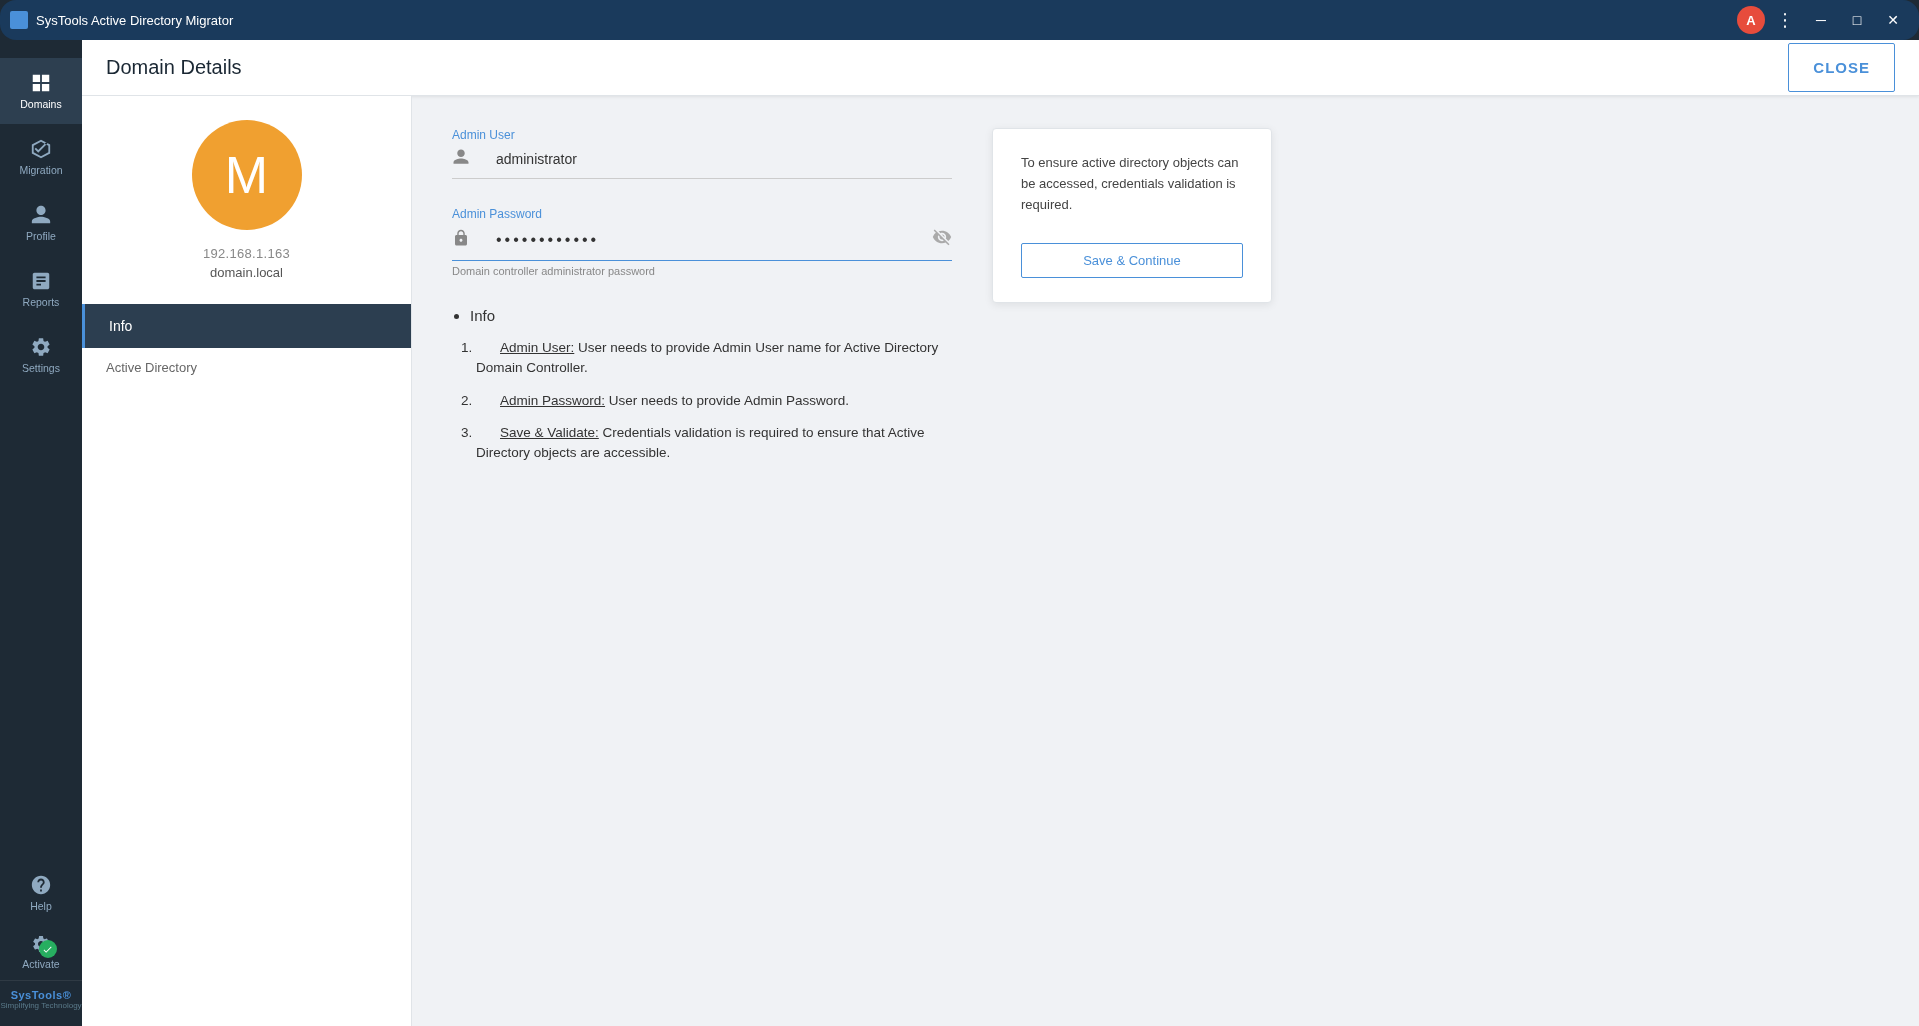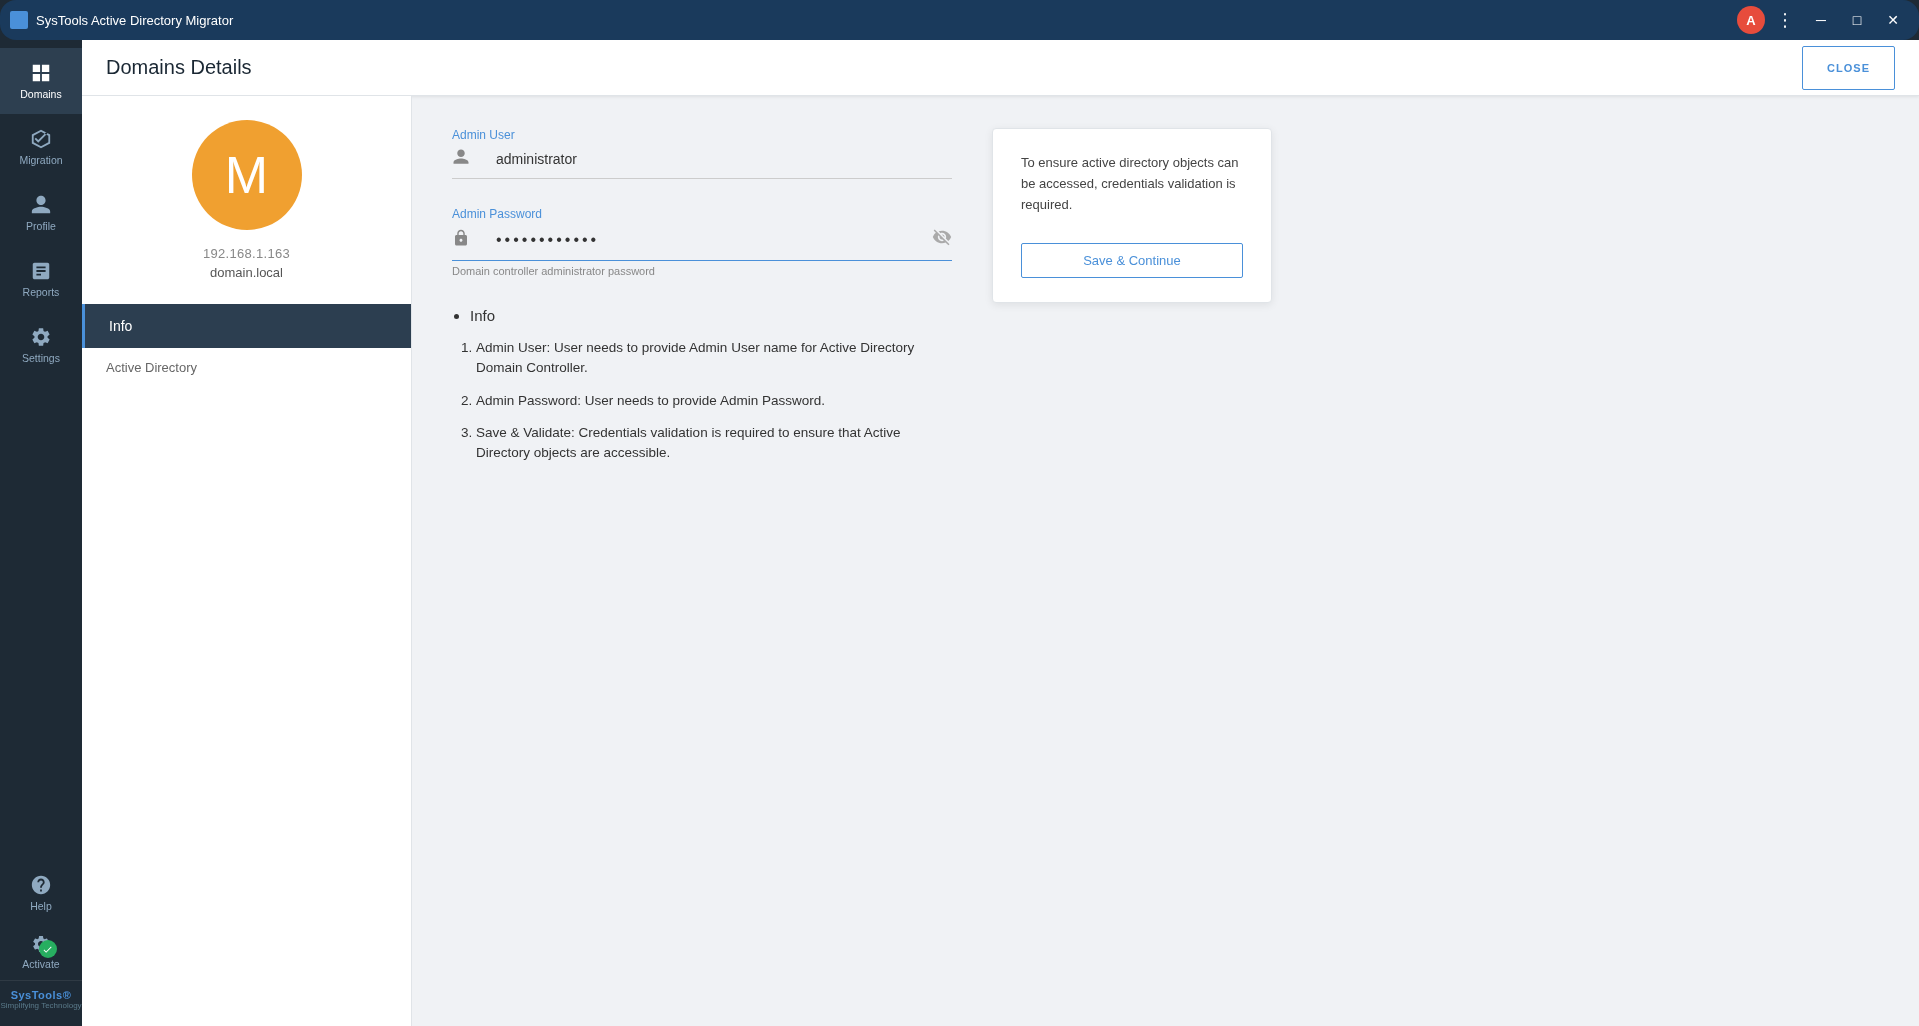--- a/index.html
+++ b/index.html
@@ -23,21 +23,21 @@
       width: 28px; height: 28px; border-radius: 50%; background: #e74c3c;
       display: flex; align-items: center; justify-content: center; color: white; font-weight: bold; font-size: 13px;
     }
 
     
     .app-container { display: flex; height: calc(1026px - 40px); background: #f0f2f5; }
 
     
     .sidebar {
       width: 82px; background: #1e2a35; display: flex; flex-direction: column;
-      align-items: center; padding-top: 8px; color: white;
+      align-items: center; padding-top: 18px; color: white;
     }
     .sidebar-item {
       display: flex; flex-direction: column; align-items: center; justify-content: center;
       width: 100%; padding: 14px 0; cursor: pointer; color: #8fa9c0; font-size: 11px; gap: 4px;
     }
     .sidebar-item.active { background: #2d3f50; color: white; }
     .sidebar-item svg { width: 22px; height: 22px; fill: currentColor; }
     .sidebar-item-label { font-size: 10.5px; text-align: center; }
 
     .sidebar-bottom { margin-top: auto; display: flex; flex-direction: column; align-items: center; padding-bottom: 8px; }
@@ -68,21 +68,21 @@
 
     
     .header {
       background: white; height: 56px; display: flex; align-items: center; justify-content: space-between;
       padding: 0 24px; border-bottom: 1px solid #e0e4e8;
       box-shadow: 0 1px 3px rgba(0,0,0,0.08);
     }
     .header-title { font-size: 20px; color: #1a2733; font-weight: 400; }
     .close-button {
       background: white; border: 1.5px solid #4a90d9; color: #4a90d9;
-      padding: 15px 24px; font-size: 11px; font-weight: 600; cursor: pointer;
+      padding: 15px 24px; font-size: 15px; font-weight: 600; cursor: pointer;
       letter-spacing: 1px; border-radius: 2px;
     }
 
     
     .main-content { display: flex; flex: 1; overflow: hidden; }
 
     
     .left-panel {
       width: 330px; background: white; border-right: 1px solid #e0e4e8;
       display: flex; flex-direction: column; align-items: center; padding-top: 24px;
@@ -125,21 +125,21 @@
     }
     .field-value { font-size: 14px; color: #333; flex: 1; }
     .field-hint { font-size: 11px; color: #888; margin-top: 6px; }
     .toggle-pw-btn { background: none; border: none; cursor: pointer; color: #aaa; font-size: 18px; }
 
     
     .info-section { margin-top: 0; }
     .info-bullet { font-size: 15px; color: #333; margin-bottom: 14px; font-weight: 500; }
     .info-list { list-style: decimal; padding-left: 24px; }
     .info-list li { font-size: 13.5px; color: #333; margin-bottom: 12px; line-height: 1.5; }
-    .info-list li span.underline { font-weight: 500; }
+    .info-list li span.underline { text-decoration: underline; font-weight: 500; margin-left: 24px; }
 
     
     .tooltip-card {
       background: white; border: 1px solid #e0e4e8; border-radius: 4px;
       padding: 24px 28px; width: 280px; min-width: 240px;
       box-shadow: 0 2px 8px rgba(0,0,0,0.08); height: fit-content;
       display: flex; flex-direction: column; gap: 28px;
     }
     .tooltip-text { font-size: 13px; color: #444; line-height: 1.6; }
     .save-continue-btn {
@@ -230,21 +230,21 @@
       <div class="systools-logo">
         <span class="systools-logo-text">SysTools®</span>
         <span class="systools-tagline">Simplifying Technology</span>
       </div>
     </div>
   </div>
 
   <div class="content-area">
 
     <div class="header">
-      <h1 class="header-title">Domains Details</h1>
+      <h1 class="header-title">Domain Details</h1>
       <button class="close-button">CLOSE</button>
     </div>
 
     <div class="main-content">
 
       <div class="left-panel">
         <div class="domain-avatar">M</div>
         <div class="domain-ip">192.168.1.163</div>
         <div class="domain-name">domain.local</div>
 

